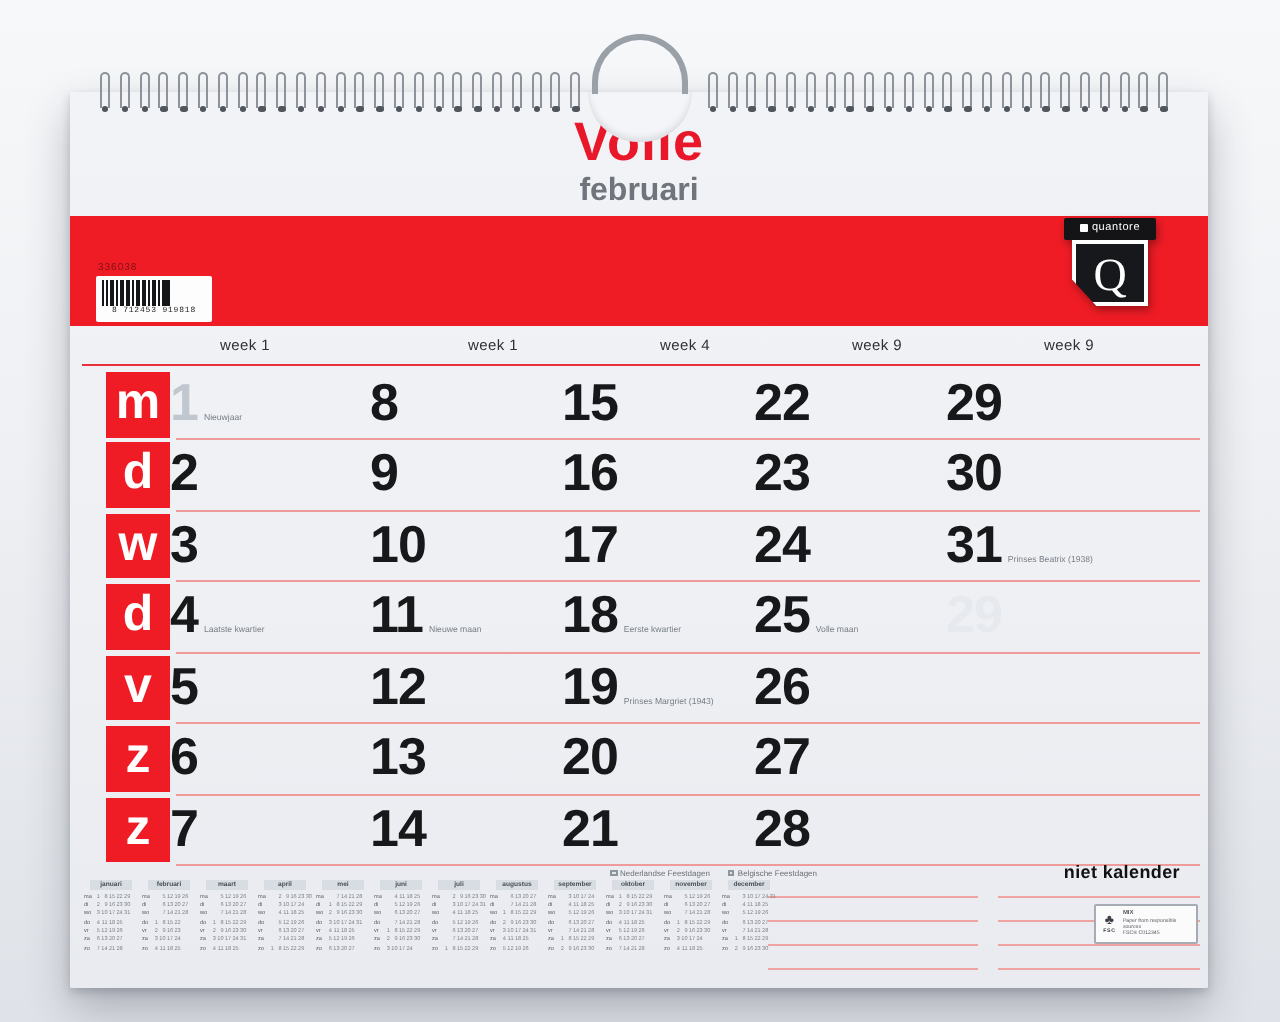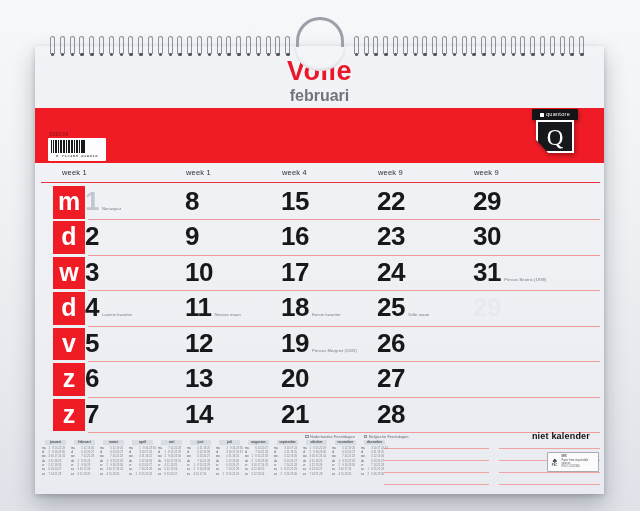--- a/index.html
+++ b/index.html
@@ -41,21 +41,21 @@
   .brand{position:absolute;left:497px;top:1px;width:46px;filter:drop-shadow(1px 2px 2px rgba(0,0,0,.35));}
   .brand-bar{width:46px;height:11px;background:#141416;border-radius:1px;color:#fff;
     font-size:5.5px;line-height:11px;text-align:center;letter-spacing:.3px;}
   .brand-bar .sq{display:inline-block;width:4px;height:4px;background:#fff;margin-right:2px;
     vertical-align:middle;border-radius:.5px;}
   .brand-shield{width:38px;height:33px;margin-left:4px;background:#17181b;border:2px solid #fff;
     clip-path:polygon(0 0,100% 0,100% 100%,32% 100%,0 60%);
     color:#fff;text-align:center;font-family:"Liberation Serif",serif;
     font-size:23px;line-height:31px;}
   
-  .wklabel{position:absolute;top:122px;font-size:7.5px;color:#2e3237;letter-spacing:.2px;}
+  .wklabel{position:absolute;top:122px;font-size:7.5px;color:#2e3237;letter-spacing:.2px;margin-left:48px;}
   .hdr-rule{position:absolute;left:6px;right:4px;top:136px;height:1.4px;background:#e8313a;}
   
   .row{position:absolute;left:0;width:100%;height:35.4px;}
   .row .rule{position:absolute;left:53px;right:4px;bottom:0;height:1px;background:var(--rule);}
   .badge{position:absolute;left:18px;top:1px;width:32px;height:32.5px;background:var(--red);
     color:#fff;font-size:25px;font-weight:700;text-align:center;line-height:31px;}
   .cell{position:absolute;top:1px;display:flex;align-items:flex-end;}
   .num{font-size:26px;font-weight:800;color:var(--num);line-height:31px;letter-spacing:-.5px;}
   .num.muted{color:var(--muted);}
   .num.ghost{color:var(--ghost);}

